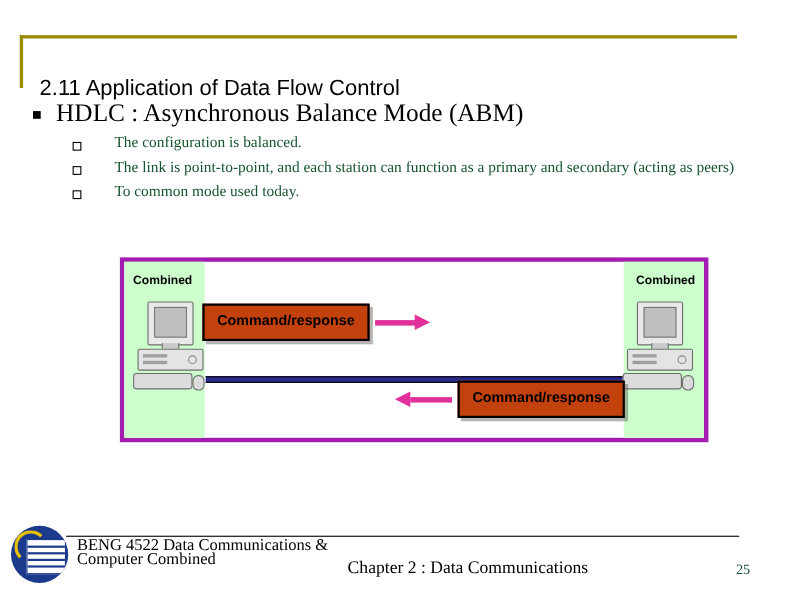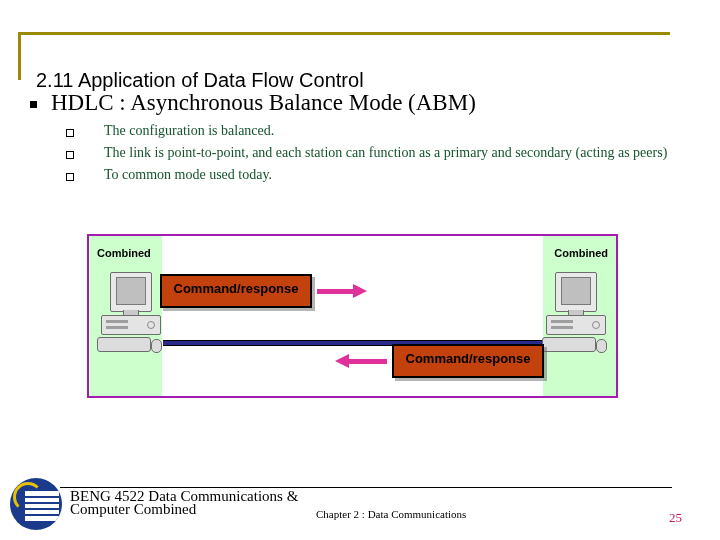--- a/index.html
+++ b/index.html
@@ -95,26 +95,26 @@
     font-size: 14px;
     color: #14532d;
     line-height: 20px;
     max-width: 600px;
     margin-left: 16px;
   }
 
   
   .figure {
     position: absolute;
-    left: 87px;
+    left: 109px;
     top: 234px;
     width: 527px;
     height: 160px;
     background: #ffffff;
-    border: 2px solid #a21caf;
+    border: 4px solid #a21caf;
   }
   .fig-panel {
     position: absolute;
     top: 0;
     width: 73px;
     height: 160px;
     background: #ccffcc;
   }
   .fig-panel.left { left: 0; }
   .fig-panel.right { right: 0; }
@@ -300,30 +300,30 @@
     top: 490px;
     font-size: 15px;
     color: #000000;
     line-height: 13px;
     font-family: "Liberation Serif", serif;
   }
   .footer-center {
     position: absolute;
     left: 316px;
     top: 508px;
-    font-size: 11px;
+    font-size: 16px;
     color: #000000;
     font-family: "Liberation Serif", serif;
   }
   .footer-page {
     position: absolute;
     right: 38px;
     top: 510px;
     font-size: 13px;
-    color: #be185d;
+    color: #14532d;
     font-family: "Liberation Serif", serif;
   }
   
   .logo {
     position: absolute;
     left: 10px;
     top: 478px;
     width: 56px;
     height: 52px;
   }

